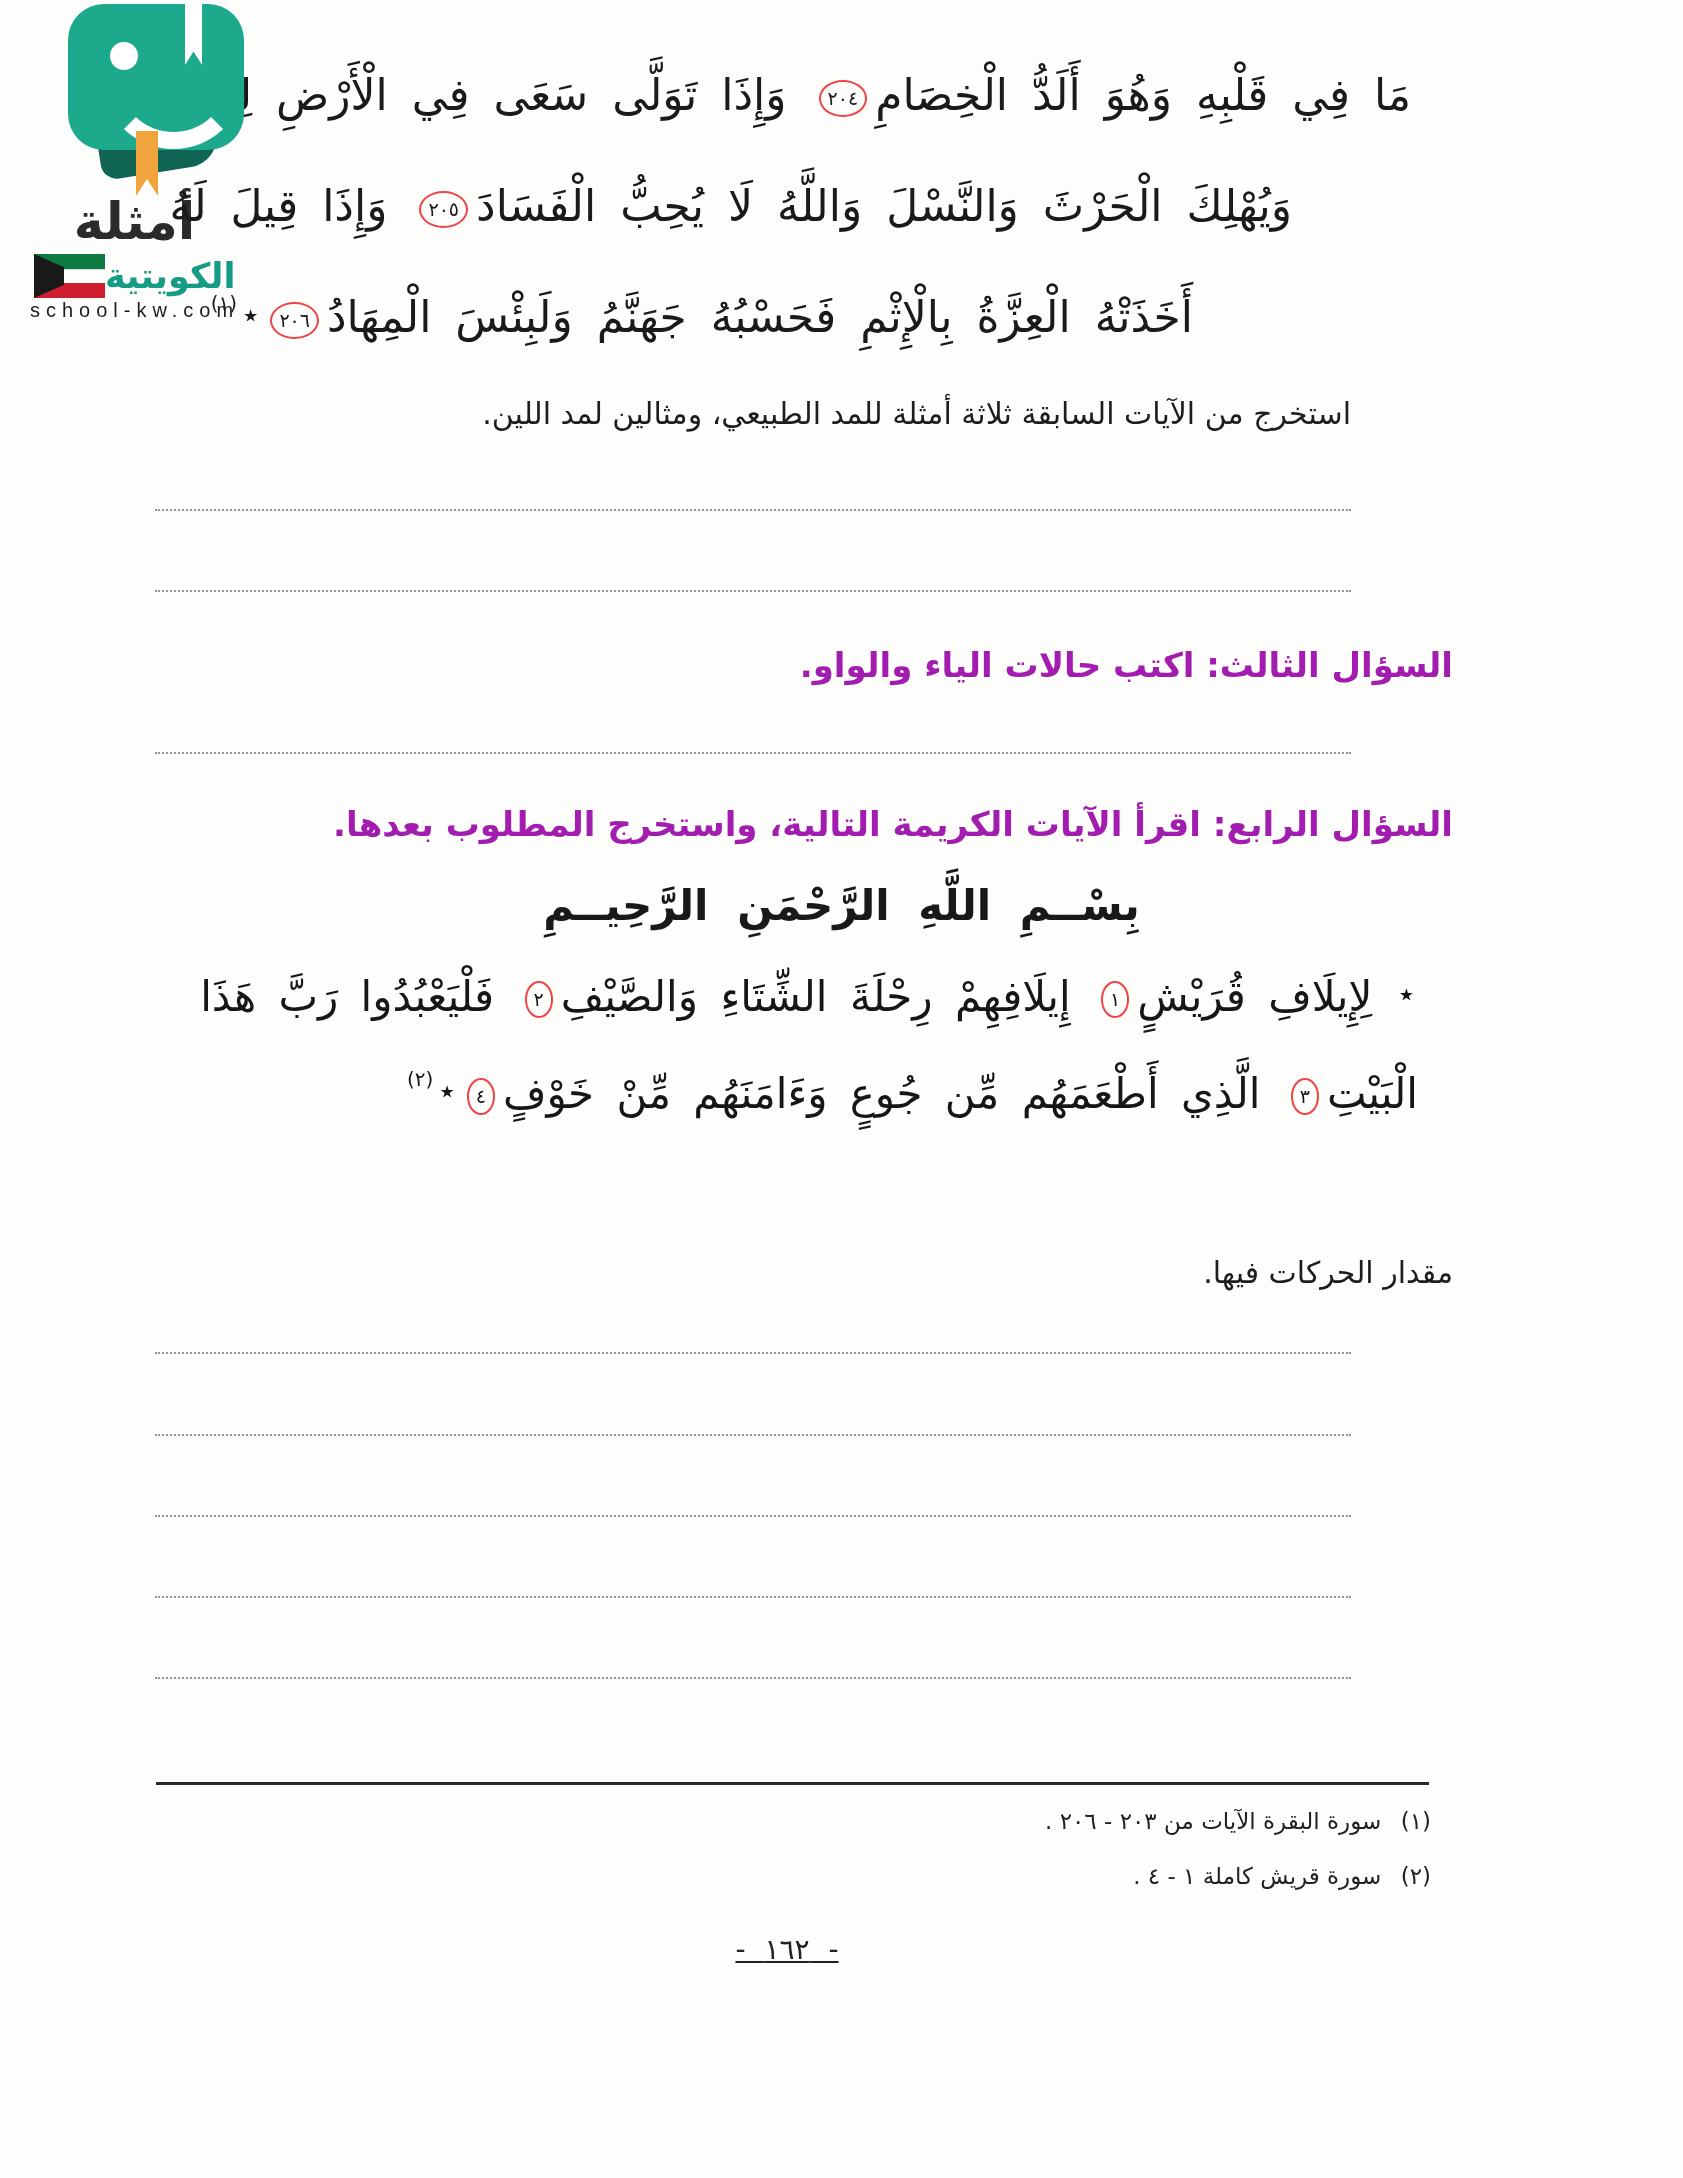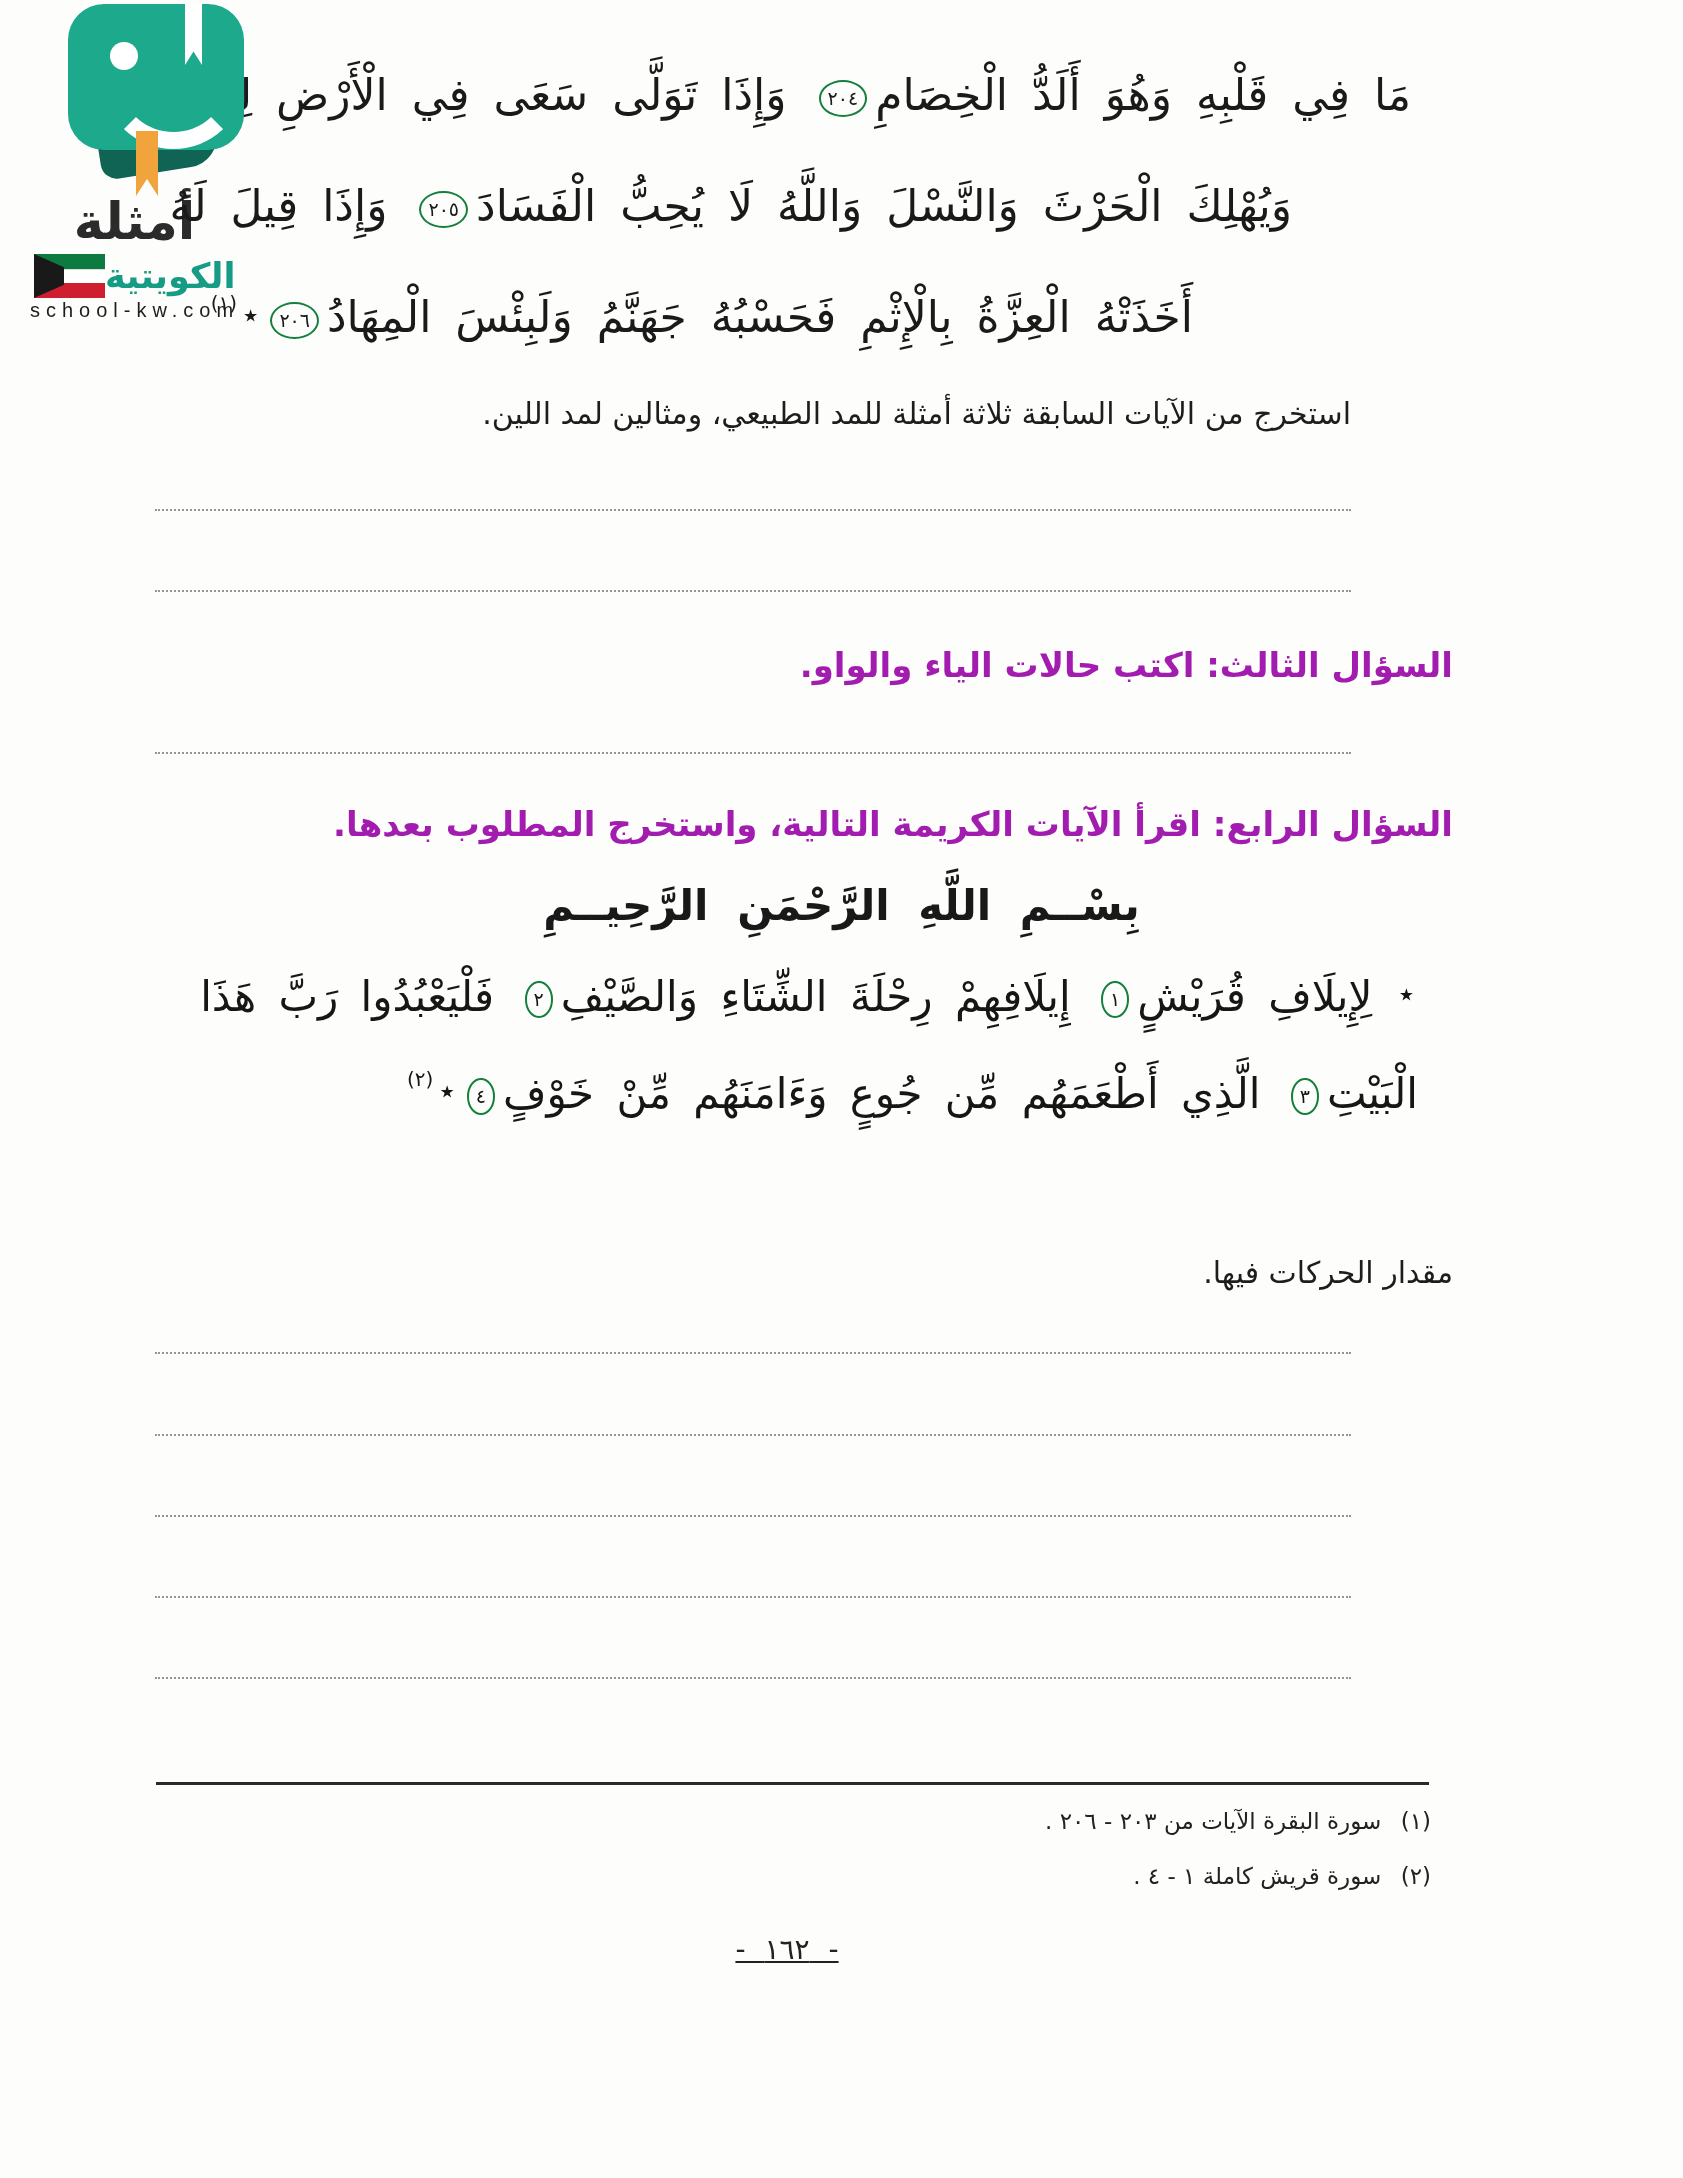--- a/index.html
+++ b/index.html
@@ -33,21 +33,21 @@
   .flag .fr{position:absolute;left:0;right:0;bottom:0;height:34%;background:#cf1e2f;}
   .flag .fb{position:absolute;left:0;top:0;width:30px;height:100%;background:#191919;
     clip-path:polygon(0 0,100% 30%,100% 70%,0 100%);}
   .lsub{font-size:35px;font-weight:bold;color:#169c84;direction:rtl;}
   .lsite{position:absolute;top:295px;left:-20px;width:253px;text-align:center;direction:ltr;
     font-family:"Liberation Sans",sans-serif;font-size:20px;letter-spacing:6px;color:#1e1e1e;}
 
   
   .quran{font-size:44px;word-spacing:10px;color:#1a1a1a;}
   .quraysh{font-size:42px;word-spacing:9px;color:#161616;}
-  .ayah-num{display:inline-block;border:2px solid #15803d;border-radius:50%;
+  .ayah-num{display:inline-block;border:2px solid #ef4444;border-radius:50%;
     font-size:19px;line-height:1.1;padding:6px 7px;vertical-align:5px;margin:0 8px;}
   .ornament{font-size:28px;vertical-align:8px;margin:0 4px;}
   .fn-ref{font-size:20px;vertical-align:22px;margin:0 2px;}
 
   
   .heading{font-size:34px;font-weight:bold;color:#a21caf;}
   .body-text{font-size:30px;color:#1d1d1d;}
   .basmala{left:0;width:1683px;text-align:center;font-size:42px;font-weight:bold;color:#191919;word-spacing:14px;}
   .footnote{font-size:23px;color:#222;}
   .footnote .fnm{margin-left:12px;}

